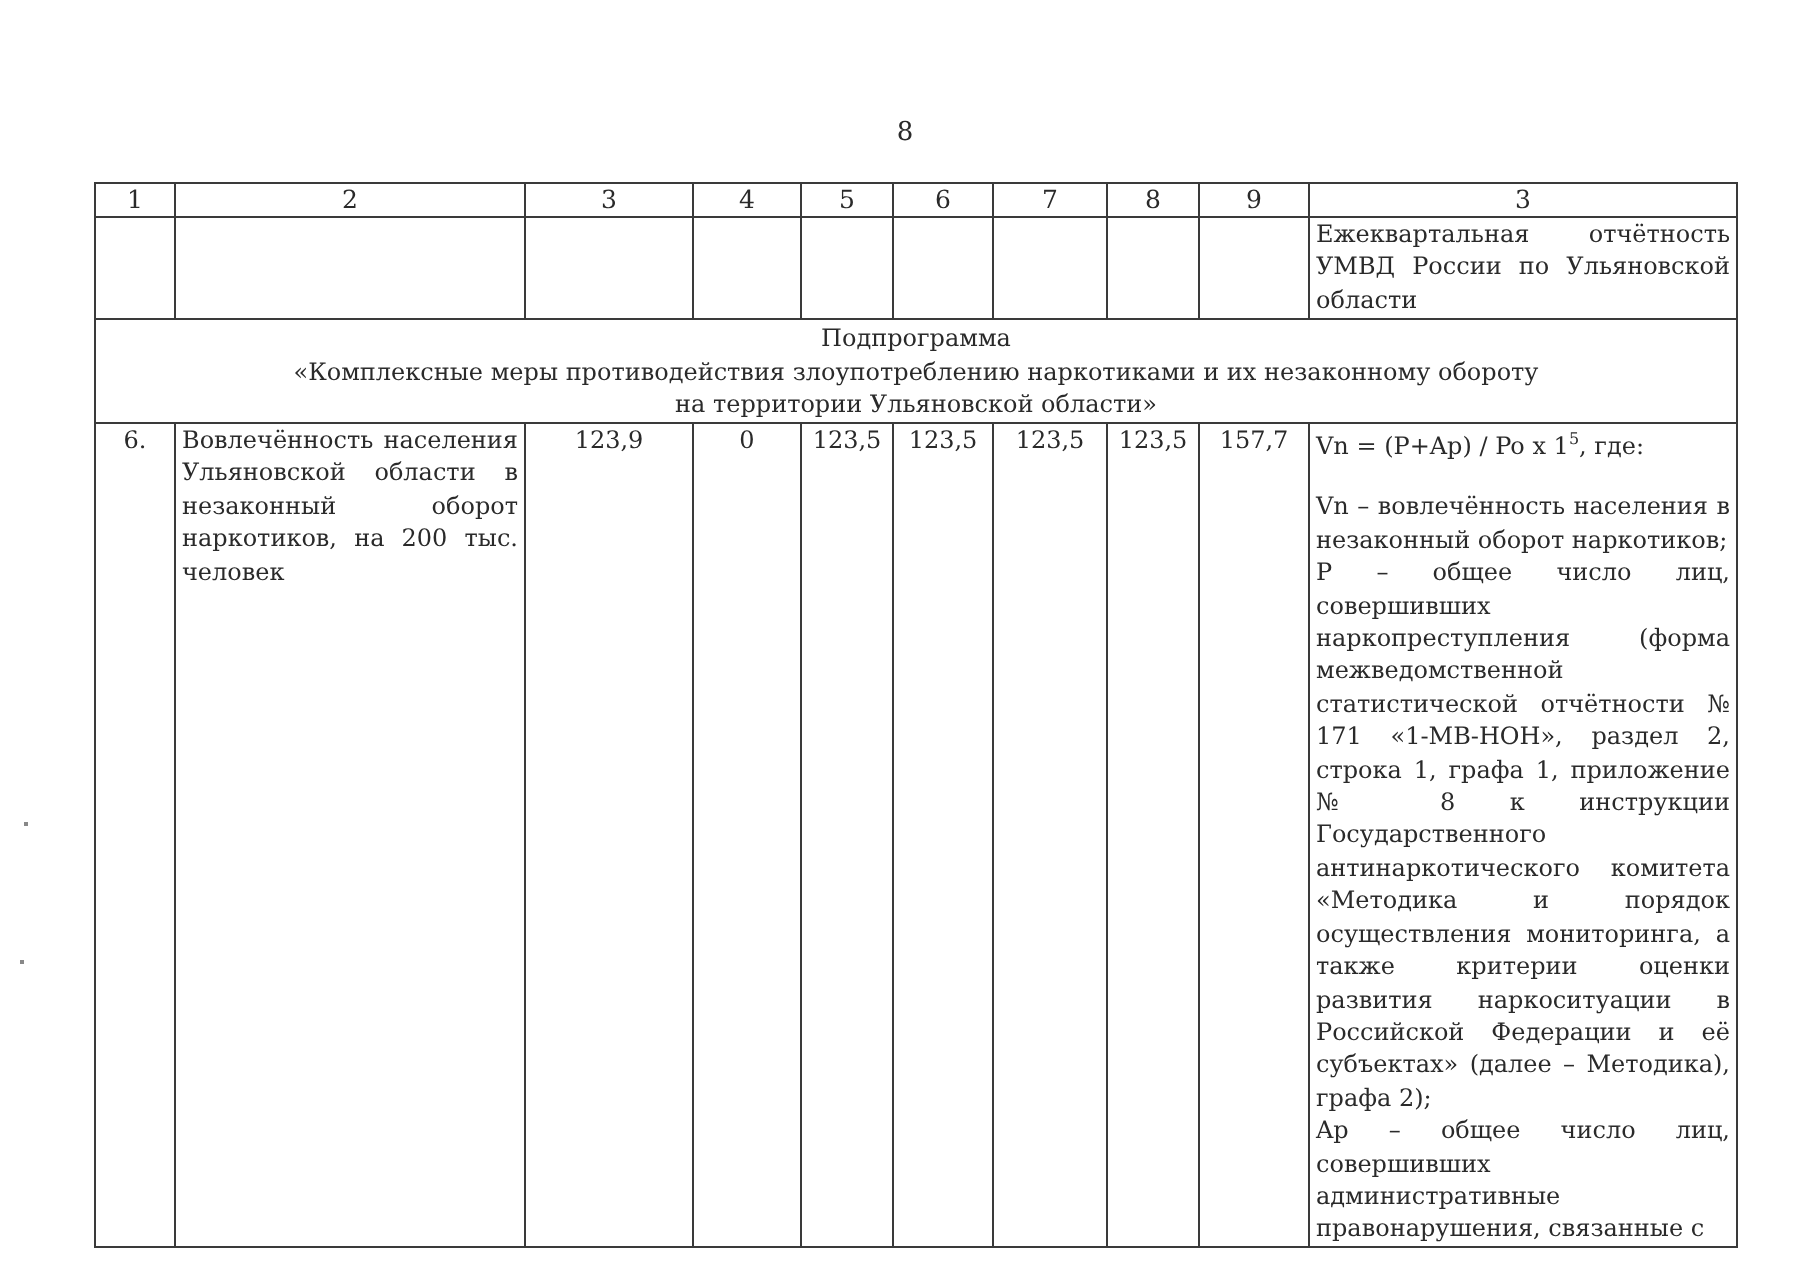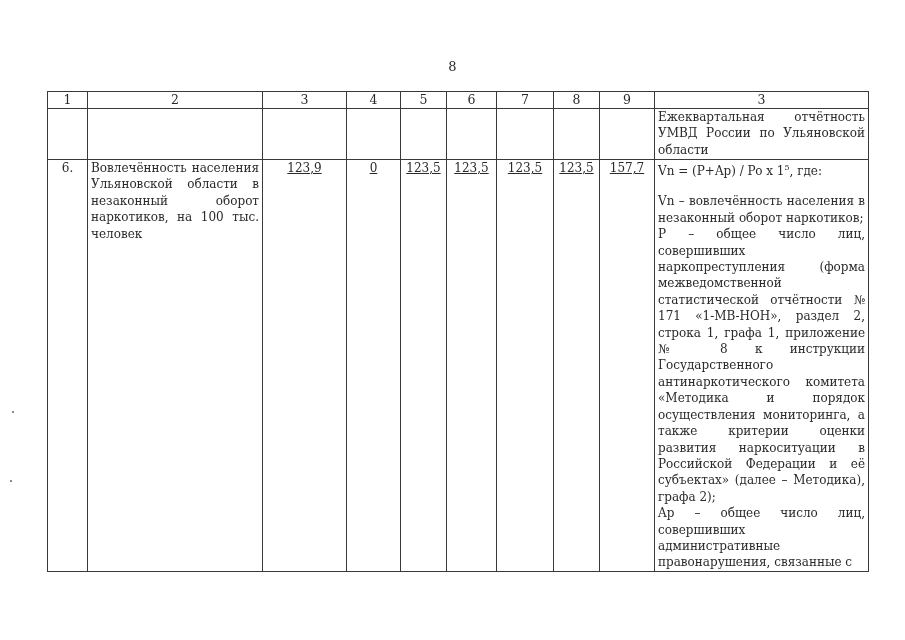--- a/index.html
+++ b/index.html
@@ -9,21 +9,21 @@
               font-size:13px; }
   table.doc { position:absolute; left:47px; top:91px; border-collapse:collapse;
               table-layout:fixed; width:821px; font-size:12px; line-height:16.4px; }
   table.doc td { border:1px solid #3a3a3a; padding:0 3px; vertical-align:top; }
   tr.head td { text-align:center; height:16px; line-height:16px; font-size:12.5px; }
   tr.src td { height:50px; }
   tr.sub td { height:50px; text-align:center; line-height:16.5px; padding-top:1px; }
   tr.main td { height:385px; }
   .just { text-align:justify;margin-left:30px; }
   .center { text-align:center; }
-  .num { text-align:center;text-decoration:underline; }
+  .num { text-align:center; }
   .formula sup { font-size:8px; }
   .gap { height:14px; }
   .speck { position:absolute; width:2px; height:2px; background:#888; }
 </style>
 </head>
 <body>
 
 <div class="page-num">8</div>
 
 <table class="doc">
@@ -57,23 +57,30 @@
     <td></td>
     <td></td>
     <td></td>
     <td></td>
     <td></td>
     <td></td>
     <td></td>
     <td></td>
     <td class="just">Ежеквартальная отчётность УМВД России по Ульяновской области</td>
   </tr>
+  <tr class="sub">
+    <td colspan="10">
+      <div>Подпрограмма</div>
+      <div>«Комплексные меры противодействия злоупотреблению наркотиками и их незаконному обороту</div>
+      <div>на территории Ульяновской области»</div>
+    </td>
+  </tr>
   <tr class="main">
     <td class="center">6.</td>
-    <td class="just">Вовлечённость населения Ульяновской области в незаконный оборот наркотиков, на 100 тыс. человек</td>
+    <td class="just">Вовлечённость населения Ульяновской области в незаконный оборот наркотиков, на 200 тыс. человек</td>
     <td class="num">123,9</td>
     <td class="num">0</td>
     <td class="num">123,5</td>
     <td class="num">123,5</td>
     <td class="num">123,5</td>
     <td class="num">123,5</td>
     <td class="num">157,7</td>
     <td class="just">
       <div class="formula"><span>Vn = (P+Ap) / Po x 1</span><sup>5</sup><span>, где:</span></div>
       <div class="gap"></div>

